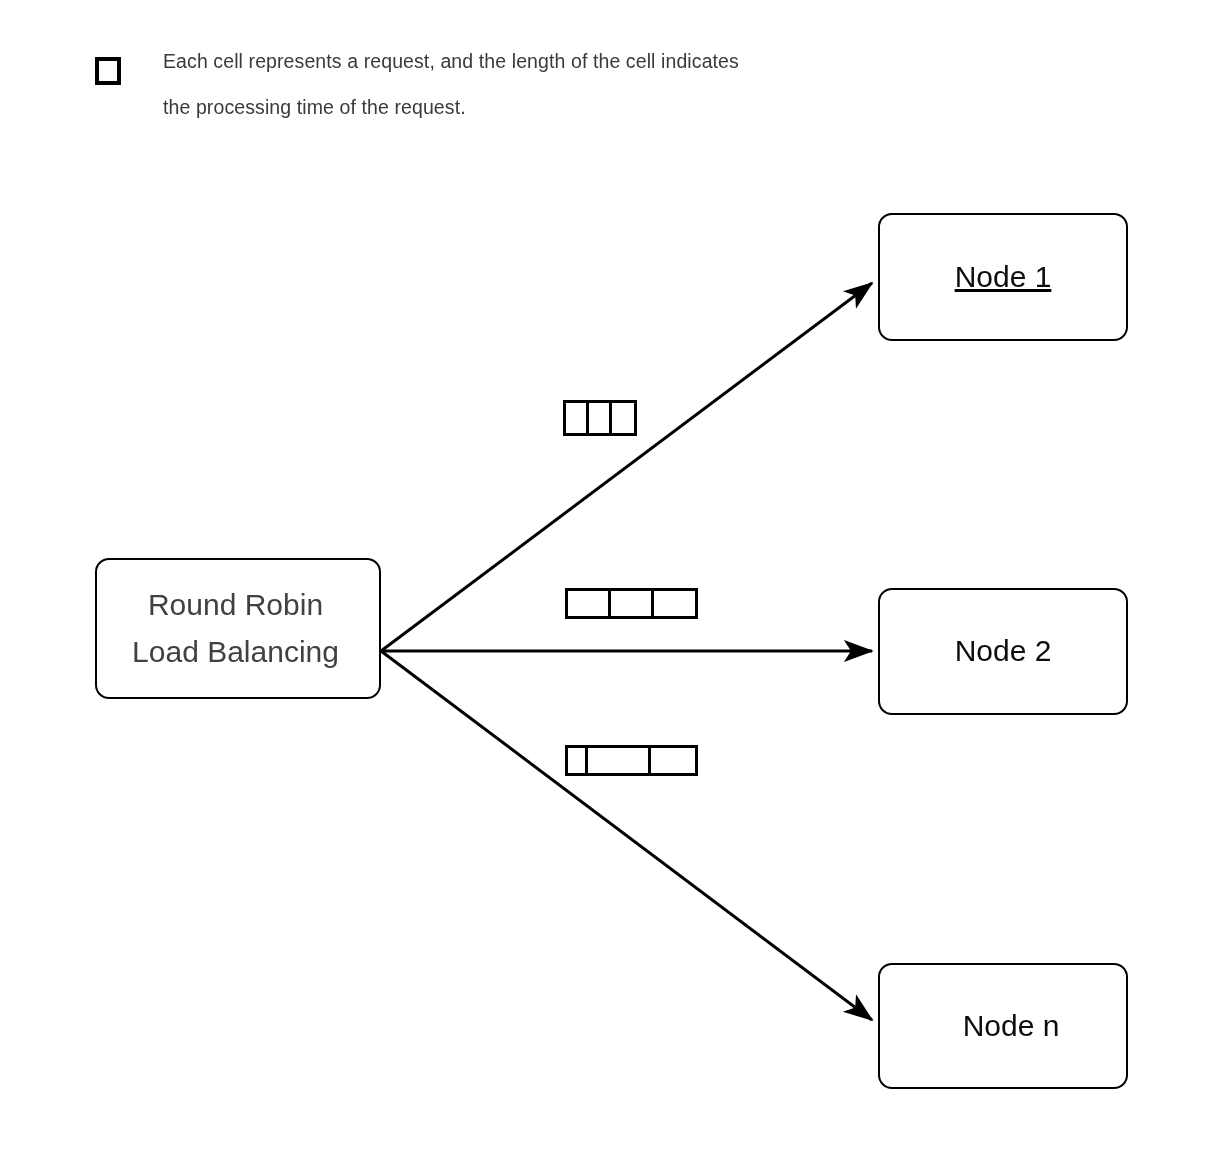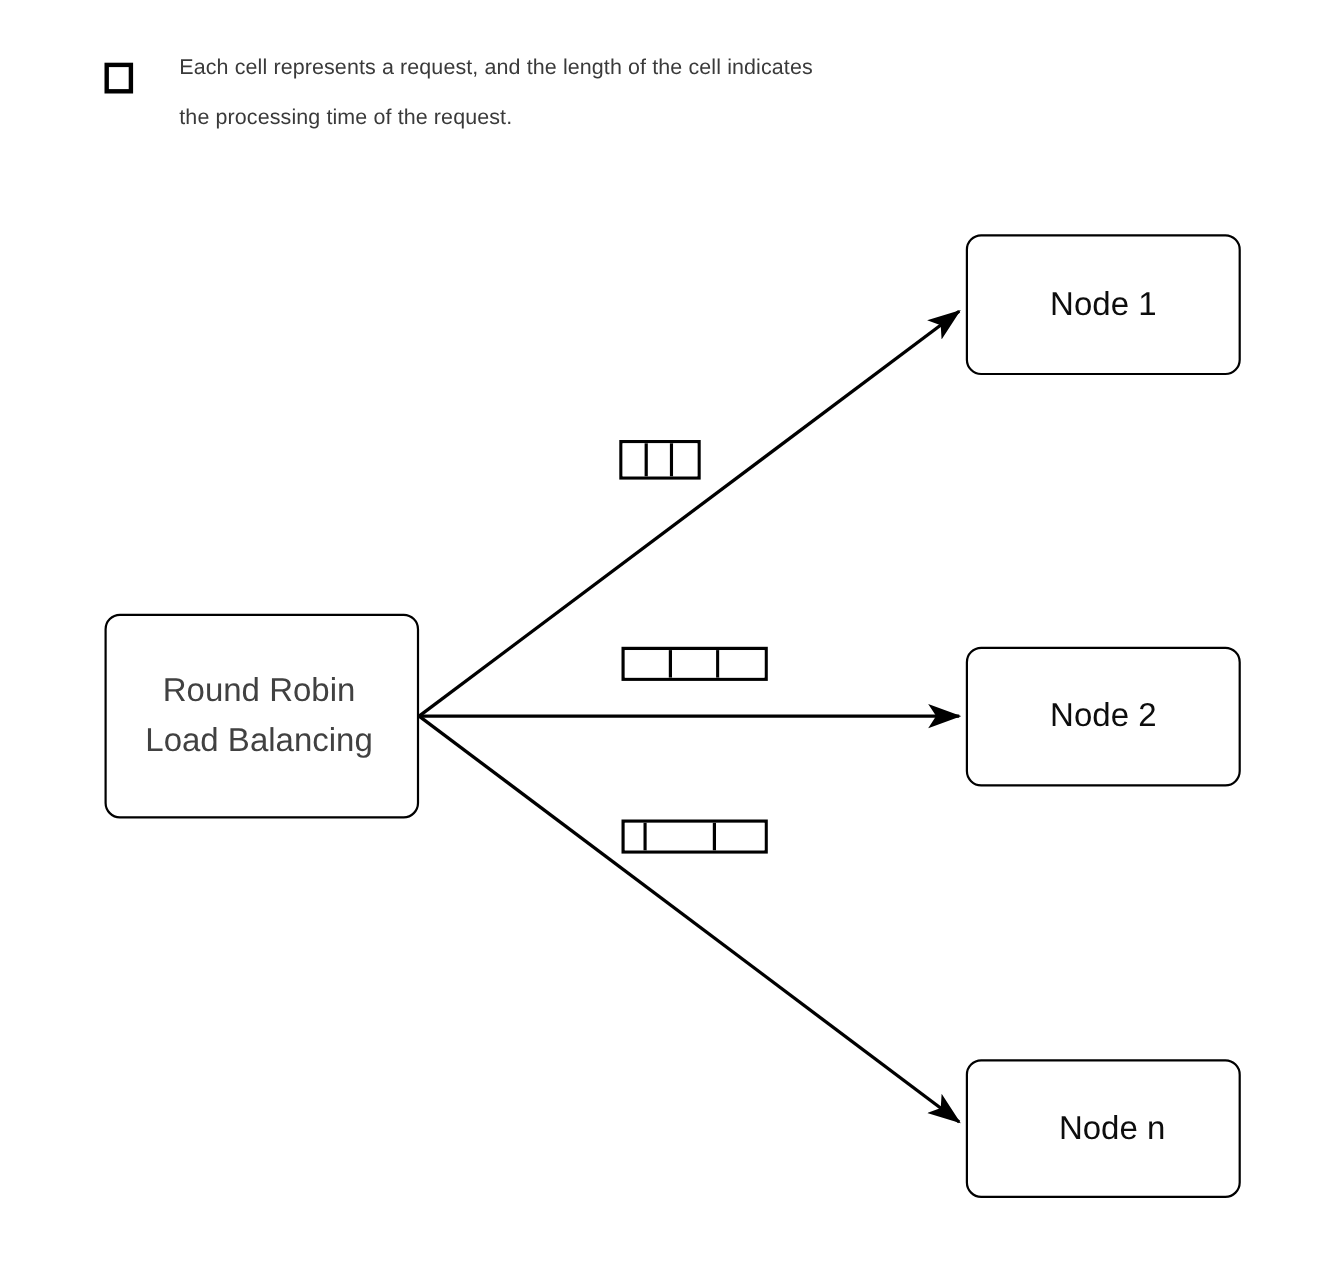--- a/index.html
+++ b/index.html
@@ -63,36 +63,36 @@
   .box-label {
     font-size: 30px;
     line-height: 1.55;
     white-space: pre-line;
   }
 
   #source-box {
     left: 95px;
     top: 558px;
     width: 286px;
-    height: 186px;
+    height: 141px;
   }
   #source-box .box-label {
     color: #414141;
     width: 300px;
     margin-left: -5px;
   }
 
   .node-box {
     left: 878px;
     width: 250px;
   }
   .node-box .box-label {
     color: #0d0d0d;
   }
-  #node-box-1 { top: 213px;  height: 128px; }
+  #node-box-1 { top: 213px;  height: 128px; text-decoration: underline; }
   #node-box-2 { top: 588px;  height: 127px; }
   #node-box-3 { top: 963px;  height: 126px; padding-left: 16px; }
 
   
   .cell-group {
     position: absolute;
     display: flex;
     box-sizing: border-box;
     border: 3px solid #000000;
     background: #ffffff;

